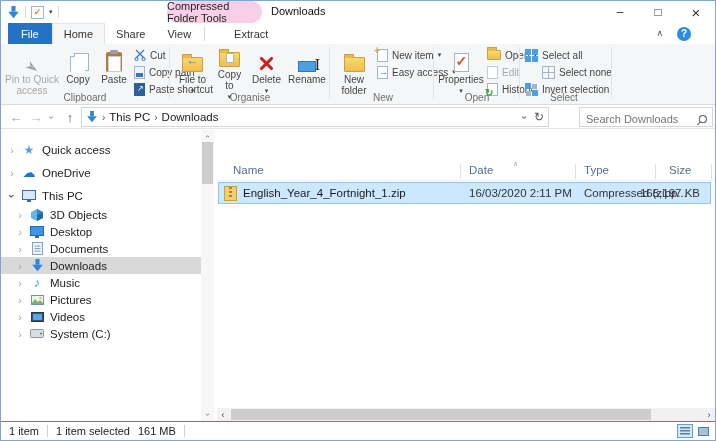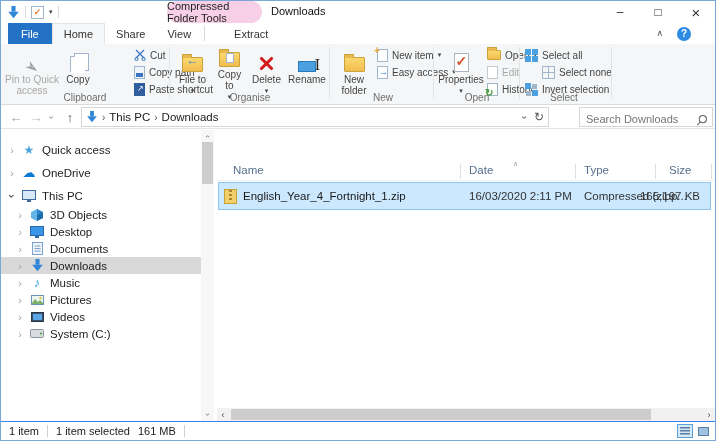--- a/index.html
+++ b/index.html
@@ -102,21 +102,21 @@
   .side-item.selected{background:#d9d9d9;}
   .vscroll{position:absolute;top:129px;left:200px;width:13px;bottom:32px;background:#f7f7f7;}
   .vscroll .arrow{position:absolute;left:0;width:13px;height:12px;display:flex;align-items:center;justify-content:center;font-size:8px;color:#505050;}
   .vscroll .thumb{position:absolute;left:1px;top:12px;width:11px;height:42px;background:#cdcdcd;}
   
   .filepane{position:absolute;top:129px;left:216px;right:0;bottom:32px;background:#fff;margin-top:32px;}
   .col-headers{position:absolute;top:0;left:0;right:0;height:19px;border-bottom:1px solid #f0f0f0;font-size:11.5px;color:#56708e;}
   .col-h{position:absolute;top:2px;}
   .col-div{position:absolute;top:2px;height:15px;width:1px;background:#e0e0e0;}
   .sort-caret{position:absolute;top:-2px;left:296px;font-size:7px;color:#9a9a9a;}
-  .file-row{position:absolute;top:20px;left:1px;right:4px;height:28px;background:#cce8ff;border:1px solid #8ec6f2;
+  .file-row{position:absolute;top:20px;left:1px;right:4px;height:22px;background:#cce8ff;border:1px solid #8ec6f2;
     display:flex;align-items:center;font-size:11.5px;}
   .zip-icon{position:relative;width:13px;height:15px;background:#f3cf6a;border:1px solid #c9a23c;margin:0 6px 0 5px;}
   .zip-icon::before{content:"";position:absolute;left:4px;top:0;width:3px;height:10px;
     background:repeating-linear-gradient(180deg,#a8852e 0 2px,rgba(0,0,0,0) 2px 4px);}
   .cell-name{width:218px;white-space:nowrap;overflow:hidden;}
   .cell-date{position:absolute;left:250px;color:#333;}
   .cell-type{position:absolute;left:365px;color:#333;}
   .cell-size{position:absolute;right:10px;text-align:right;color:#333;}
   
   .hscroll{position:absolute;left:216px;right:0;bottom:19px;height:13px;background:#f1f1f1;}
@@ -178,20 +178,26 @@
       <span class="ic">
           <span class="pin-glyph">➢</span>
         </span>
       <span>Pin to Quick access</span>
     </div>
     <div class="rbtn" style="left:60px;width:34px;">
       <span class="ic">
           <span class="docs"></span>
         </span>
       <span>Copy</span>
+    </div>
+    <div class="rbtn" style="left:96px;width:34px;">
+      <span class="ic">
+          <span class="clip"></span>
+        </span>
+      <span>Paste</span>
     </div>
     <div class="rsm" style="left:133px;top:3px;">
       <svg width="12" height="12" viewBox="0 0 12 12">
           <path d="M2 1l8 8M10 1L2 9" stroke="#3a76c4" stroke-width="1.2" fill="none"></path>
           <circle cx="2.5" cy="10" r="1.6" fill="none" stroke="#3a76c4"></circle>
           <circle cx="9.5" cy="10" r="1.6" fill="none" stroke="#3a76c4"></circle>
         </svg>
       <span>Cut</span>
     </div>
     <div class="rsm" style="left:133px;top:20px;">

